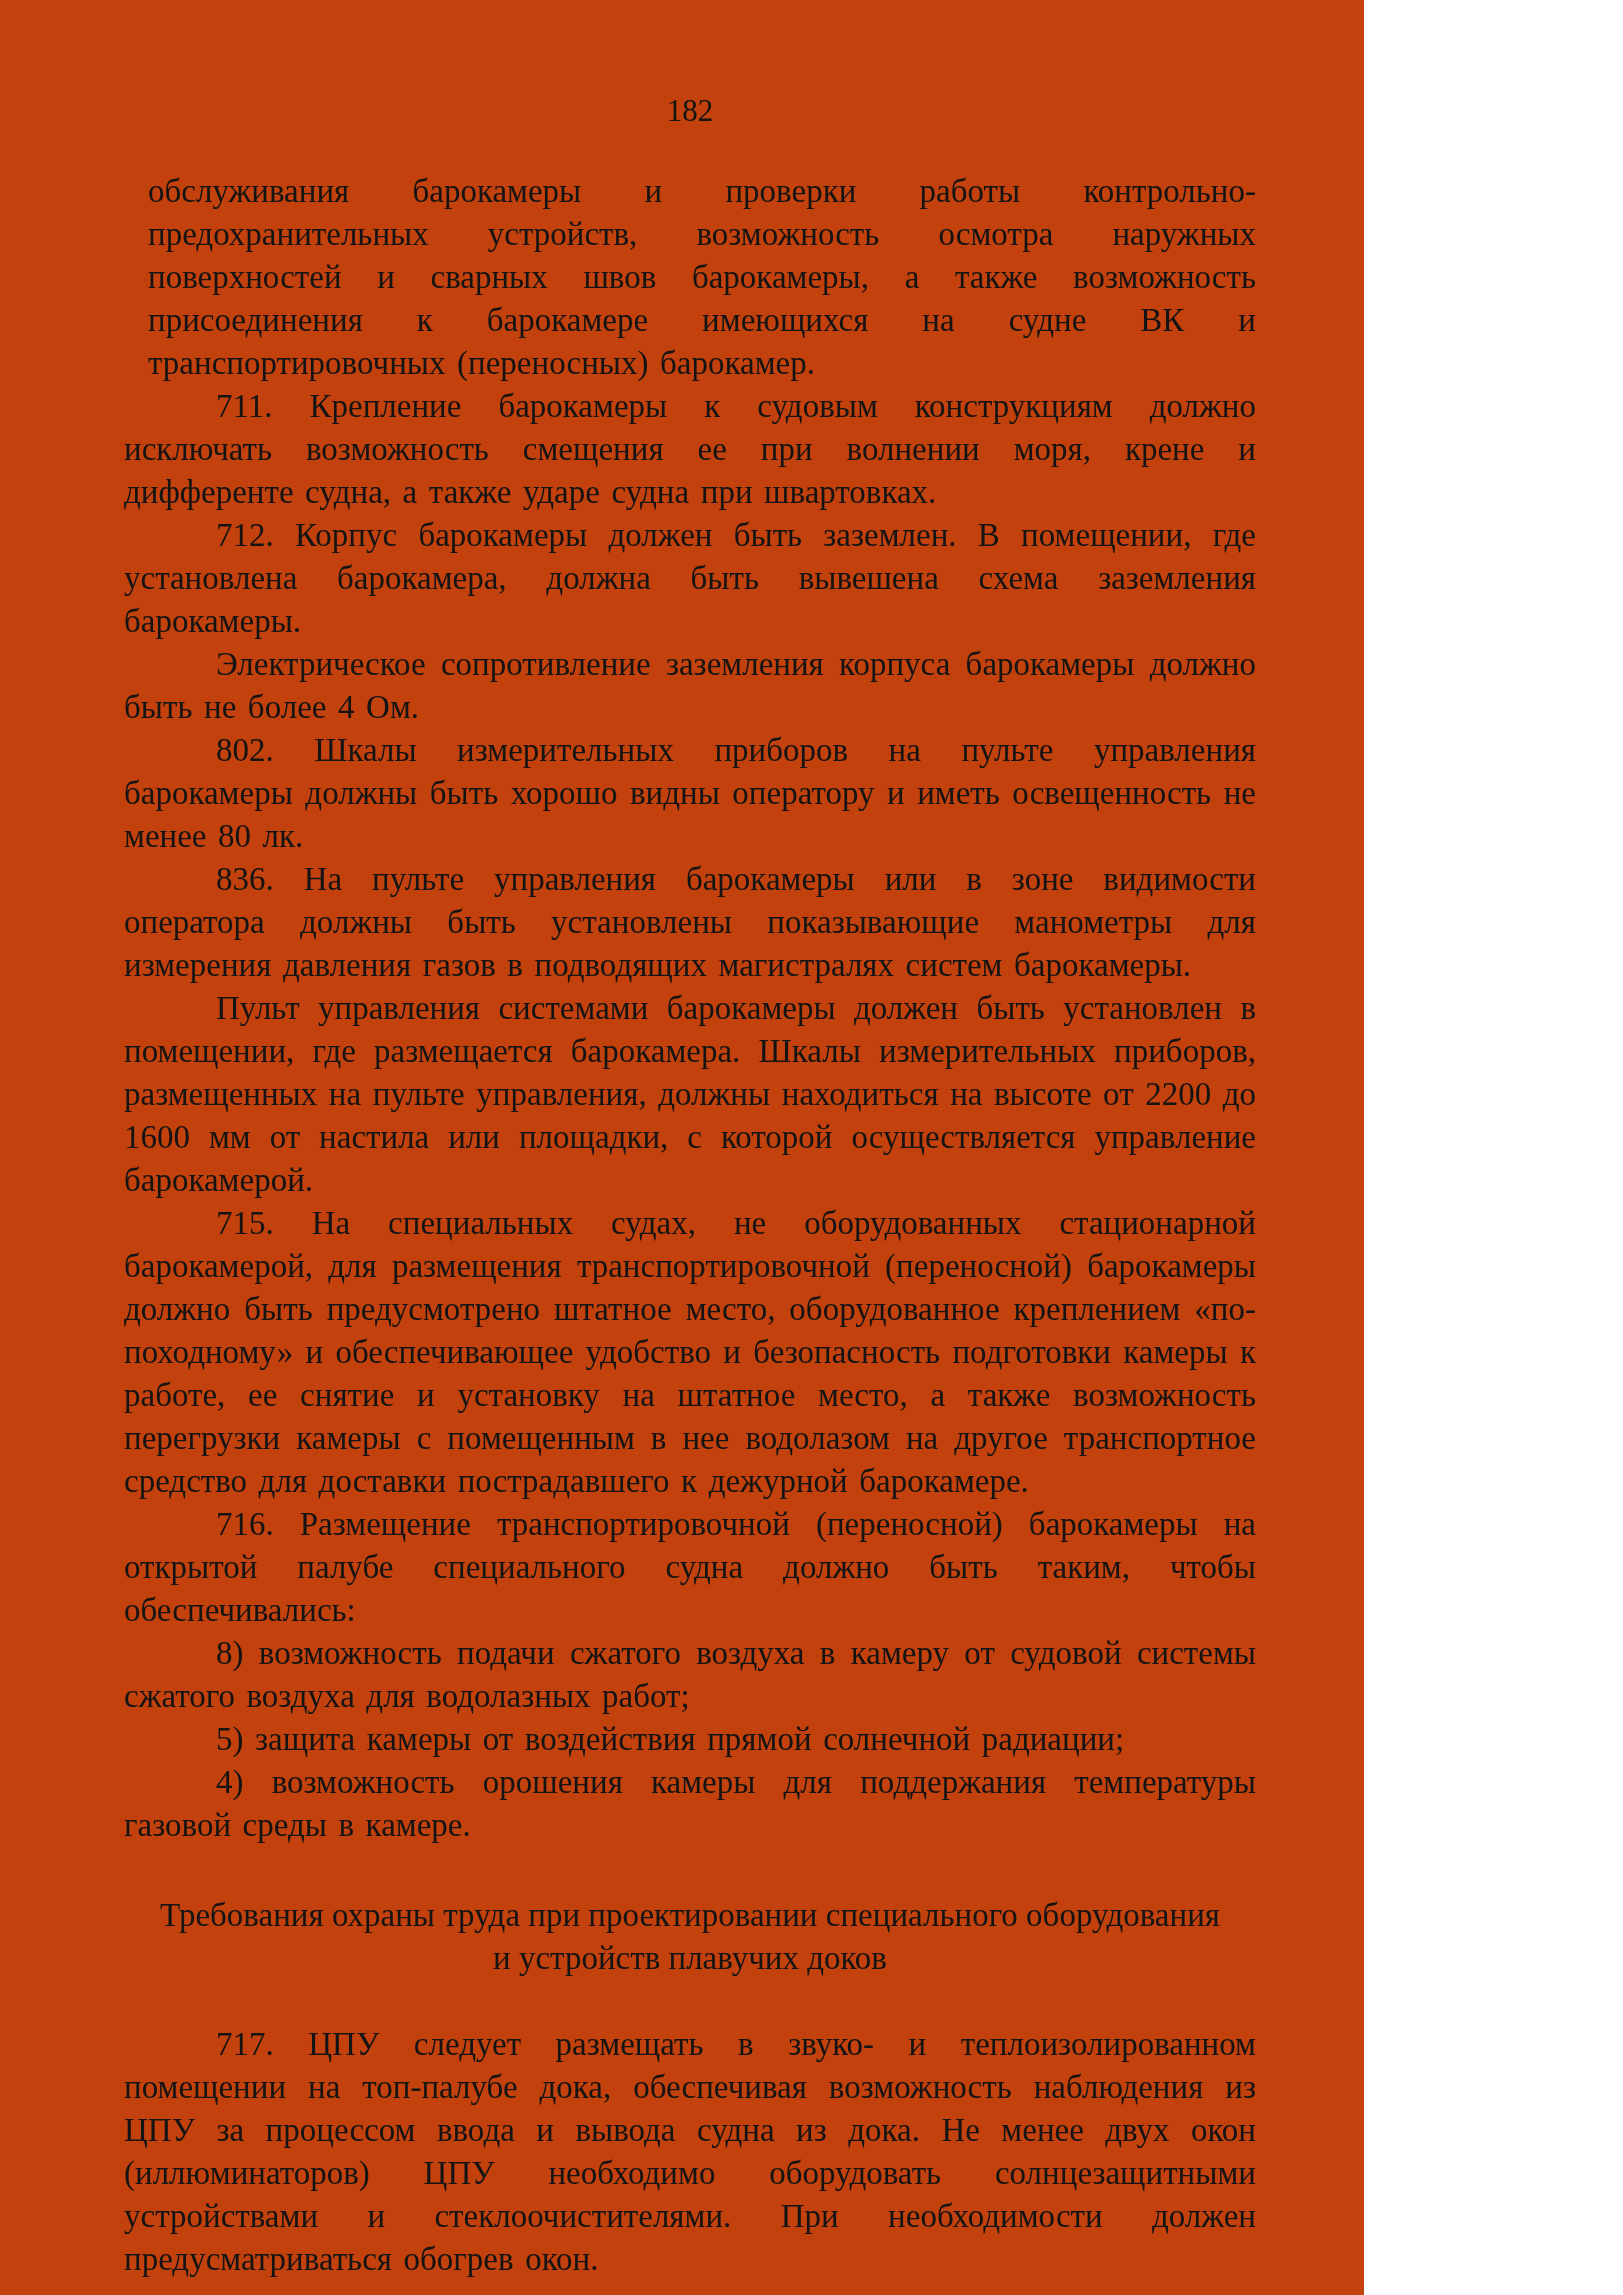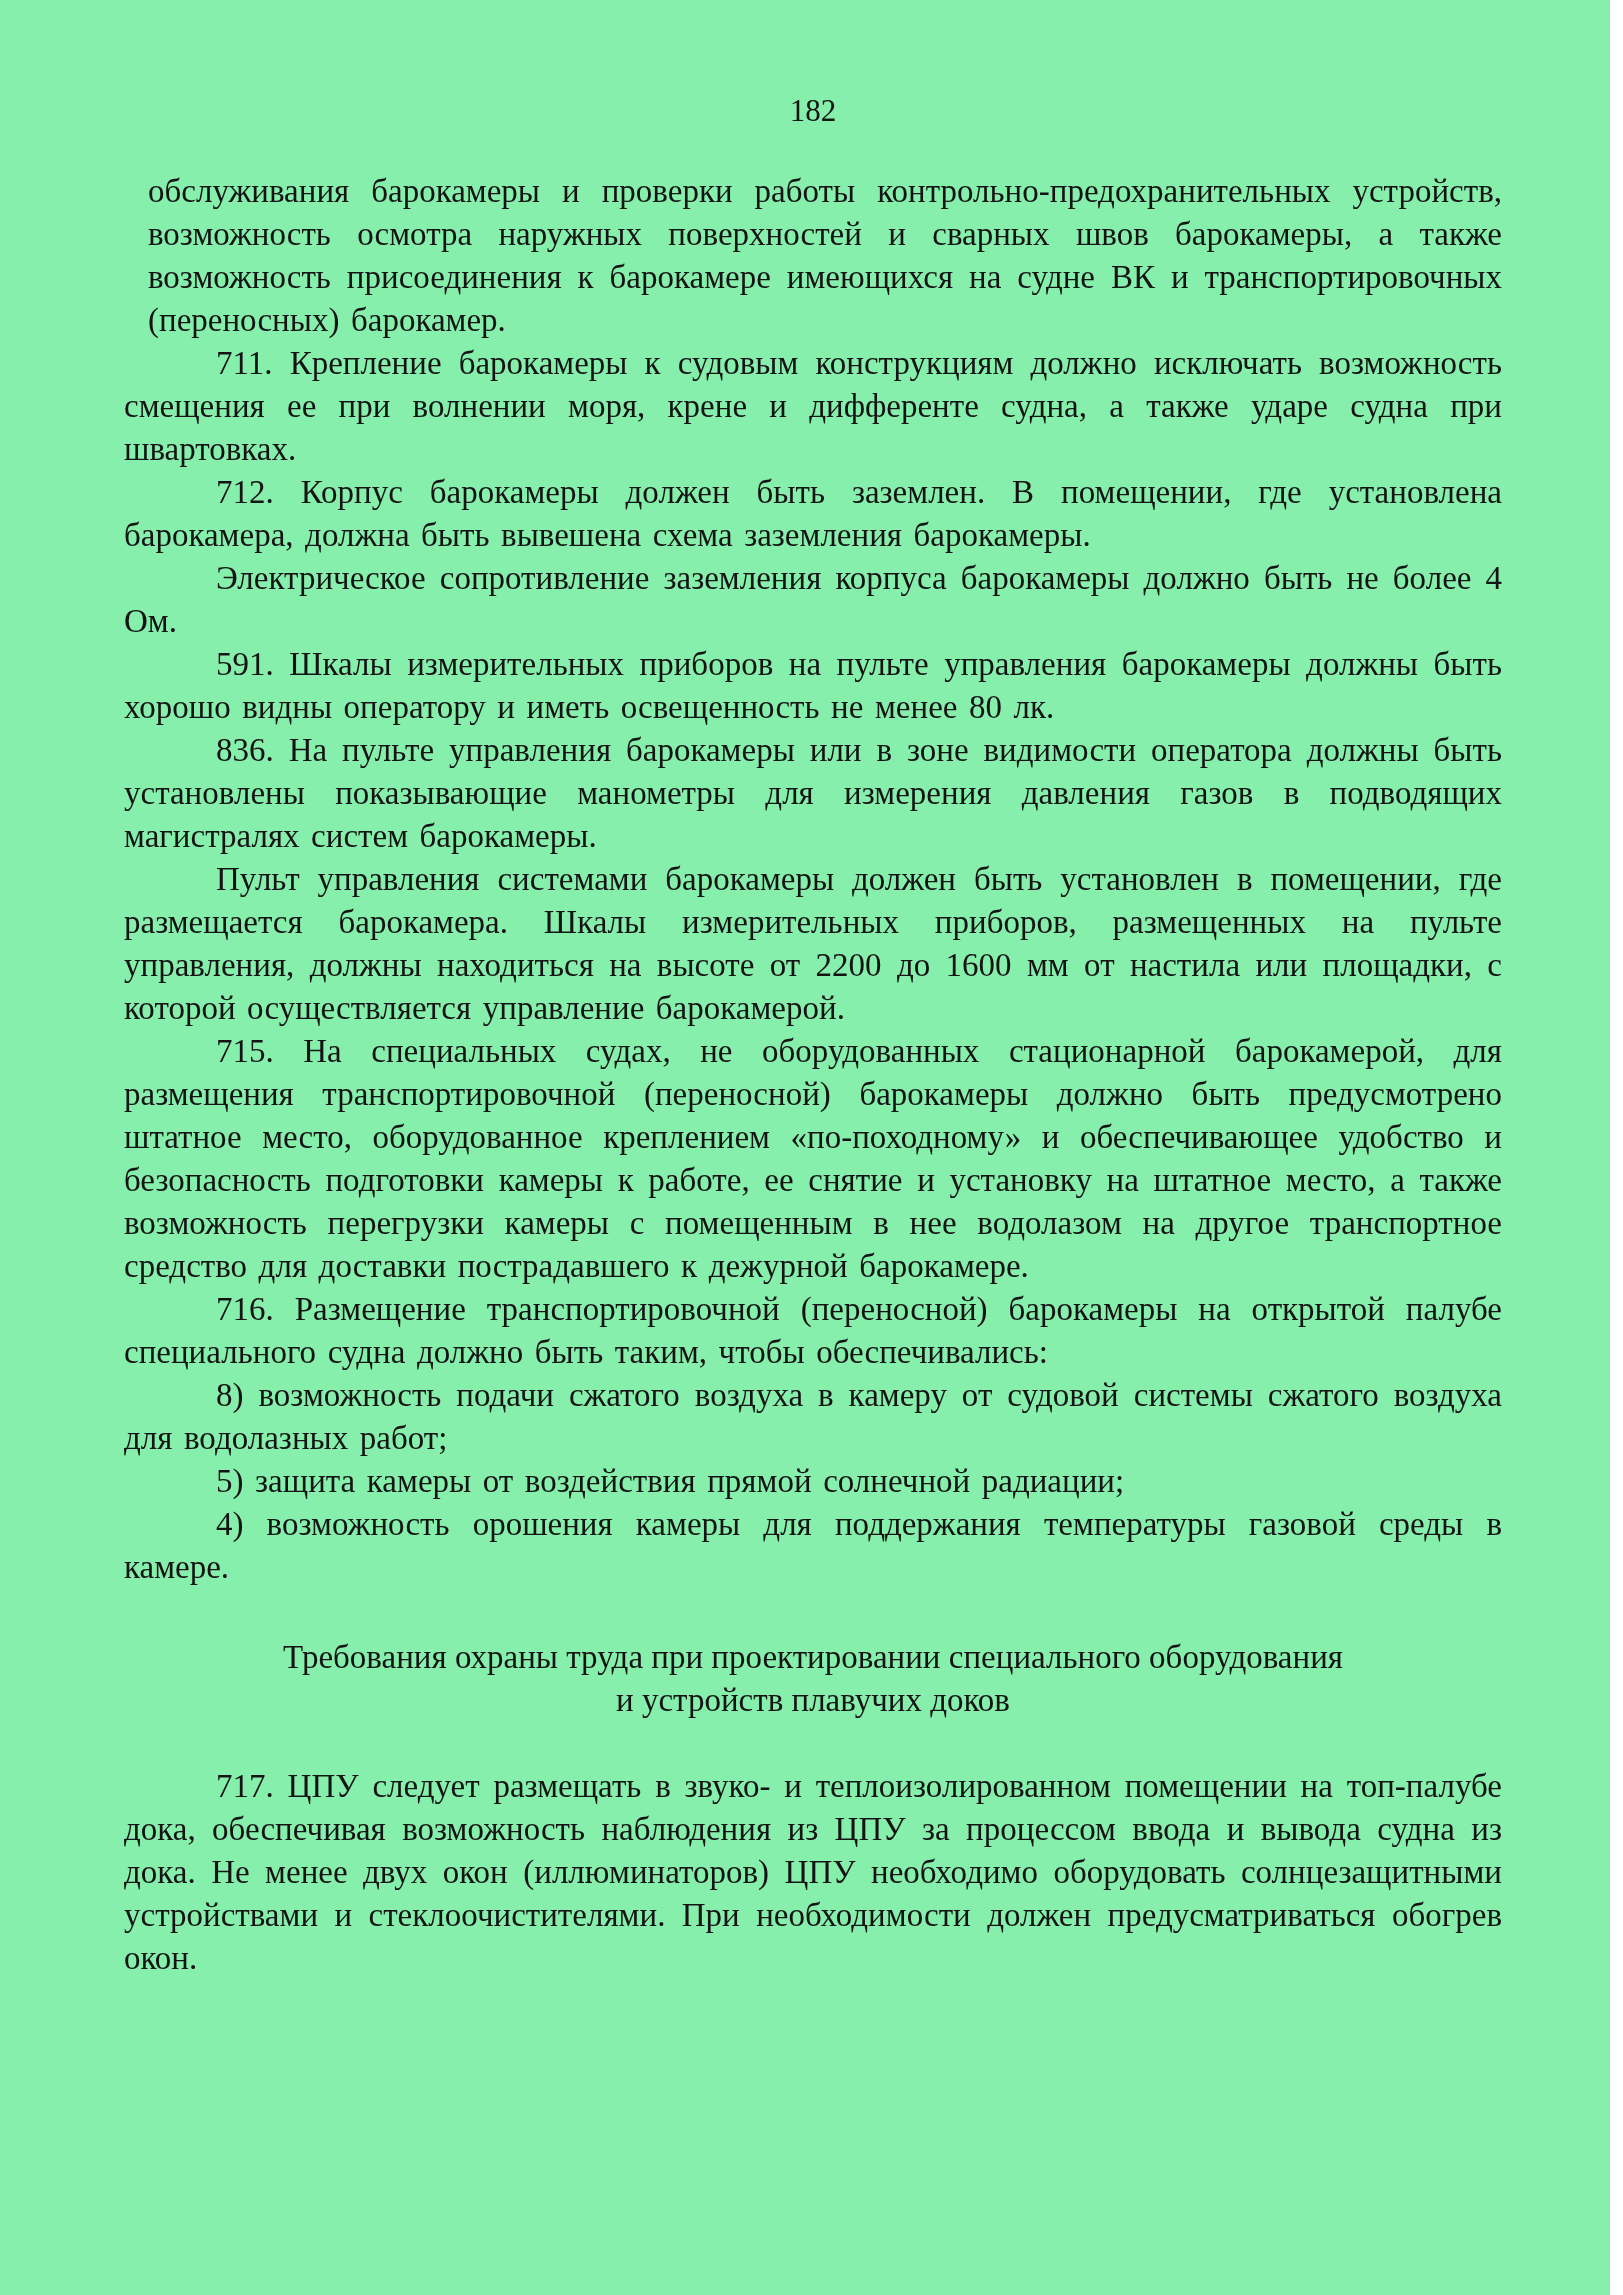--- a/index.html
+++ b/index.html
@@ -8,24 +8,24 @@
     background: #ffffff;
   }
   body {
     width: 1624px;
     height: 2295px;
     font-family: "Liberation Serif", "DejaVu Serif", serif;
     color: #141414;
   }
   .sheet {
     box-sizing: border-box;
-    width: 1610px;
+    width: 1364px;
     height: 2295px;
     padding: 92px 108px 79px 124px;
-    background: #86efac;
+    background: #c2410c;
     overflow: hidden;
   }
   .page-number {
     text-align: center;
     font-size: 31px;
     line-height: 1.2;
     margin: 0 0 41px 0;
   }
   .para {
     margin: 0;
@@ -56,21 +56,21 @@
   <div class="page-number">182</div>
 
   <p class="para continuation">обслуживания барокамеры и проверки работы контрольно-предохранительных устройств, возможность осмотра наружных поверхностей и сварных швов барокамеры, а также возможность присоединения к барокамере имеющихся на судне ВК и транспортировочных (переносных) барокамер.</p>
 
   <p class="para">711. Крепление барокамеры к судовым конструкциям должно исключать возможность смещения ее при волнении моря, крене и дифференте судна, а также ударе судна при швартовках.</p>
 
   <p class="para">712. Корпус барокамеры должен быть заземлен. В помещении, где установлена барокамера, должна быть вывешена схема заземления барокамеры.</p>
 
   <p class="para">Электрическое сопротивление заземления корпуса барокамеры должно быть не более 4 Ом.</p>
 
-  <p class="para">591. Шкалы измерительных приборов на пульте управления барокамеры должны быть хорошо видны оператору и иметь освещенность не менее 80 лк.</p>
+  <p class="para">802. Шкалы измерительных приборов на пульте управления барокамеры должны быть хорошо видны оператору и иметь освещенность не менее 80 лк.</p>
 
   <p class="para">836. На пульте управления барокамеры или в зоне видимости оператора должны быть установлены показывающие манометры для измерения давления газов в подводящих магистралях систем барокамеры.</p>
 
   <p class="para">Пульт управления системами барокамеры должен быть установлен в помещении, где размещается барокамера. Шкалы измерительных приборов, размещенных на пульте управления, должны находиться на высоте от 2200 до 1600 мм от настила или площадки, с которой осуществляется управление барокамерой.</p>
 
   <p class="para">715. На специальных судах, не оборудованных стационарной барокамерой, для размещения транспортировочной (переносной) барокамеры должно быть предусмотрено штатное место, оборудованное креплением «по-походному» и обеспечивающее удобство и безопасность подготовки камеры к работе, ее снятие и установку на штатное место, а также возможность перегрузки камеры с помещенным в нее водолазом на другое транспортное средство для доставки пострадавшего к дежурной барокамере.</p>
 
   <p class="para">716. Размещение транспортировочной (переносной) барокамеры на открытой палубе специального судна должно быть таким, чтобы обеспечивались:</p>
 
   <p class="para">8) возможность подачи сжатого воздуха в камеру от судовой системы сжатого воздуха для водолазных работ;</p>

